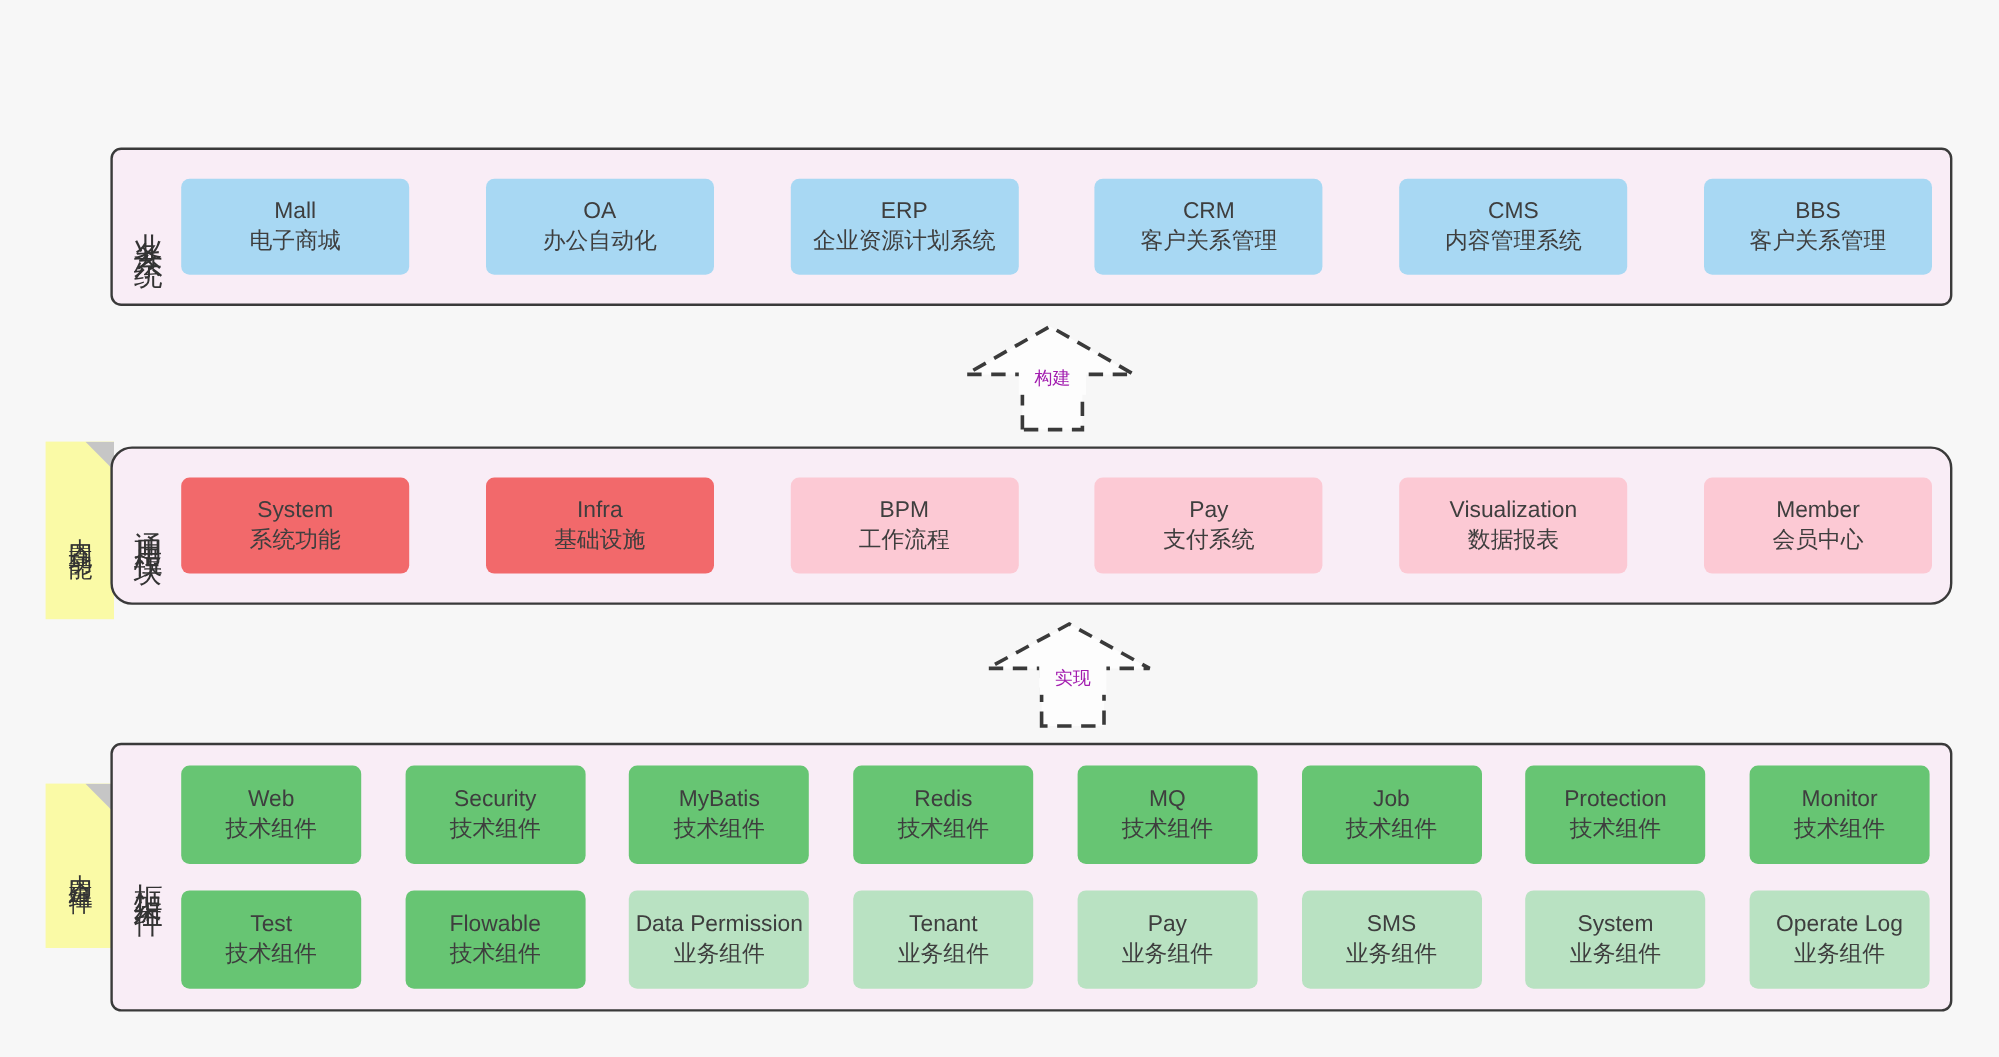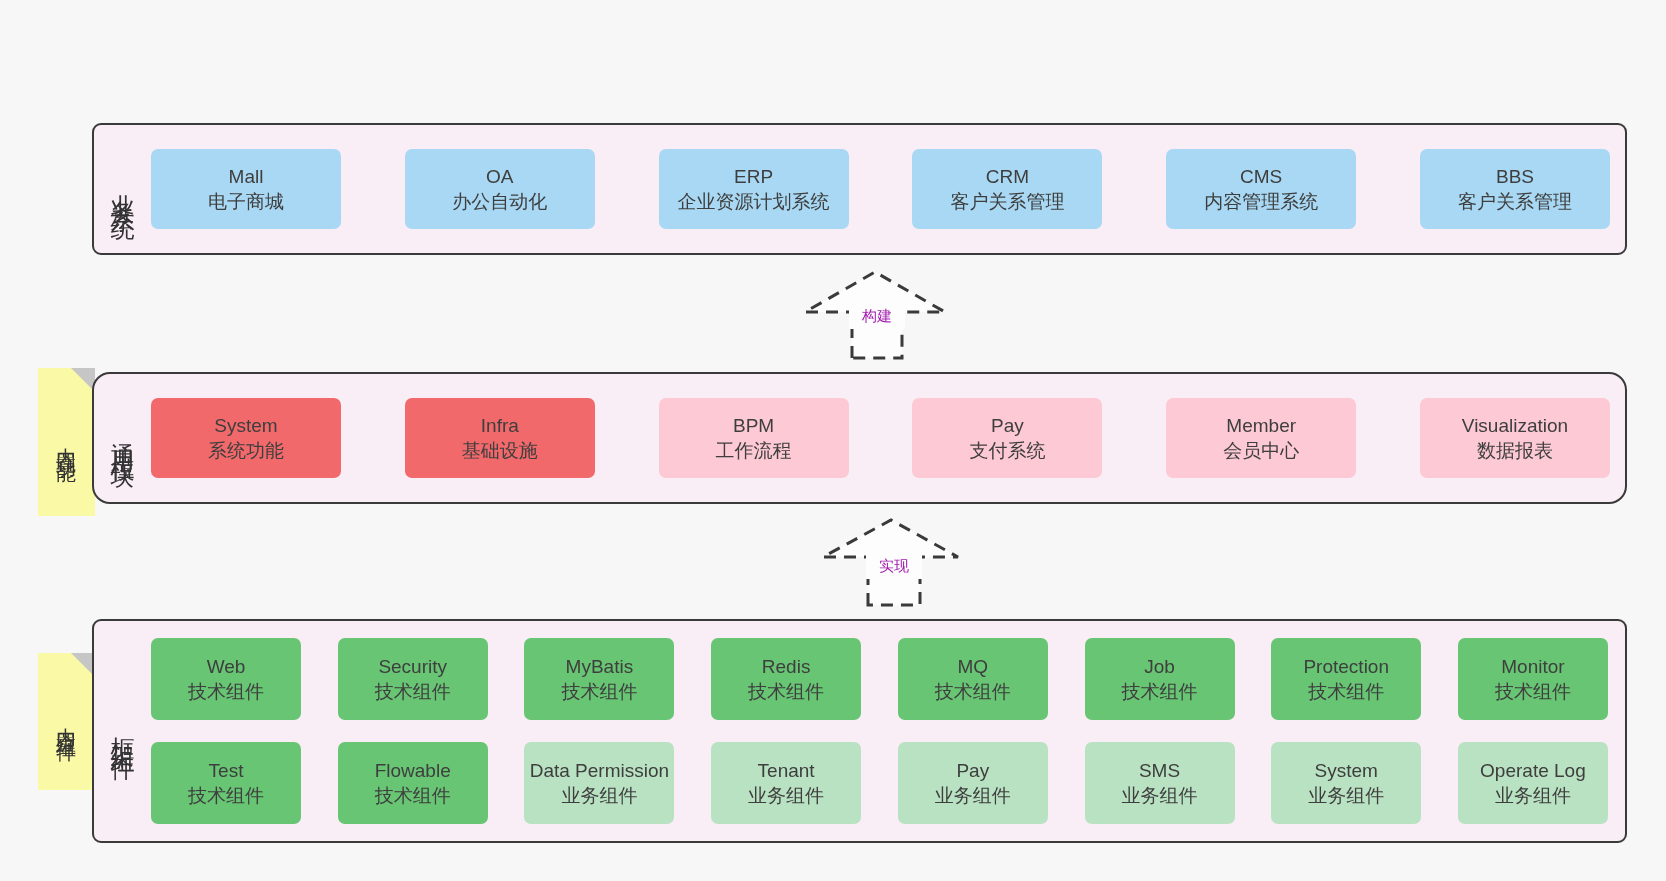--- a/index.html
+++ b/index.html
@@ -165,26 +165,26 @@
           </div>
           <div class="box pink">
             <span>BPM</span>
             <span>工作流程</span>
           </div>
           <div class="box pink">
             <span>Pay</span>
             <span>支付系统</span>
           </div>
           <div class="box pink">
+            <span>Visualization</span>
+            <span>数据报表</span>
+          </div>
+          <div class="box pink">
             <span>Member</span>
             <span>会员中心</span>
-          </div>
-          <div class="box pink">
-            <span>Visualization</span>
-            <span>数据报表</span>
           </div>
         </div>
       </div>
   </section>
 
   <section class="panel panel-bot">
     <div class="side-label">框架组件</div>
     <div class="rows">
         <div class="row row8">
           <div class="box green">

